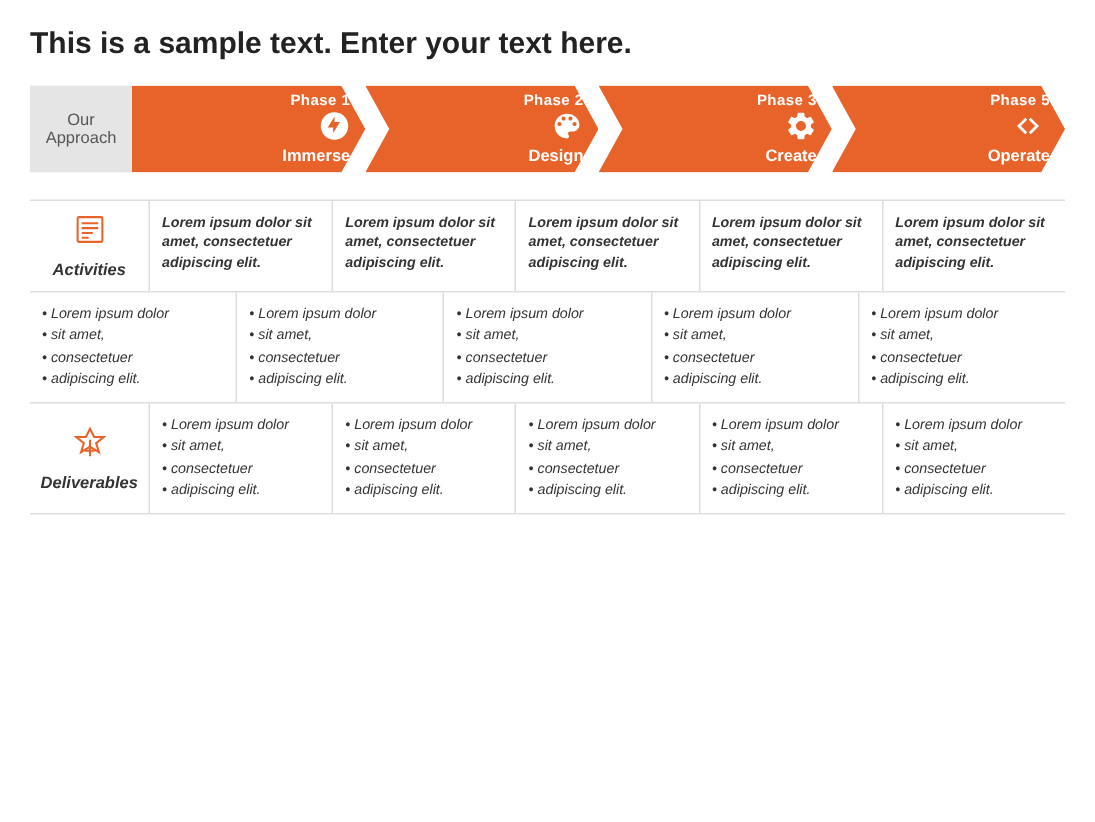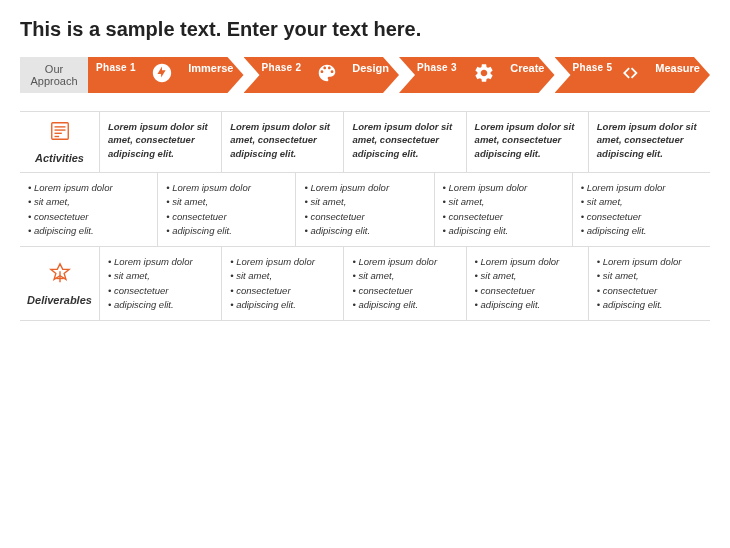--- a/index.html
+++ b/index.html
@@ -68,21 +68,22 @@
     }
 
     .arrow-item:first-child .arrow-bg {
       clip-path: polygon(0 0, calc(100% - 16px) 0, 100% 50%, calc(100% - 16px) 100%, 0 100%);
     }
 
     .arrow-content {
       position: relative;
       z-index: 2;
       display: flex;
-      align-items: flex-start;
+      flex-direction: column;
+      align-items: flex-end;
       justify-content: space-between;
       height: 100%;
       width: 100%;
       padding: 5px 10px 5px 18px;
       text-align: center;
     }
 
     .arrow-item:first-child .arrow-content {
       padding-left: 8px;
     }
@@ -227,21 +228,21 @@
     </div>
   </div>
       <div class="arrow-item arrow-orange">
     <div class="arrow-bg"></div>
     <div class="arrow-content">
       <span class="phase-label">Phase 5</span>
       <span class="phase-icon"><svg class="svg-icon" viewBox="0 0 24 24" fill="white">
               <path d="M10 6L8.59 7.41 13.17 12l-4.58 4.59L10 18l6-6z"></path>
               <path d="M6 6L4.59 7.41 9.17 12l-4.58 4.59L6 18l6-6z" transform="scale(-1,1) translate(-12,0)"></path>
             </svg></span>
-      <span class="phase-name">Measure</span>
+      <span class="phase-name">Operate</span>
     </div>
   </div>
     </div>
 </div>
 
 <div class="table-section" id="table-section">
 
 <div class="table-row-wrapper">
       <div class="row-header">
     <div class="row-header-icon"><svg class="svg-icon" viewBox="0 0 24 24">

